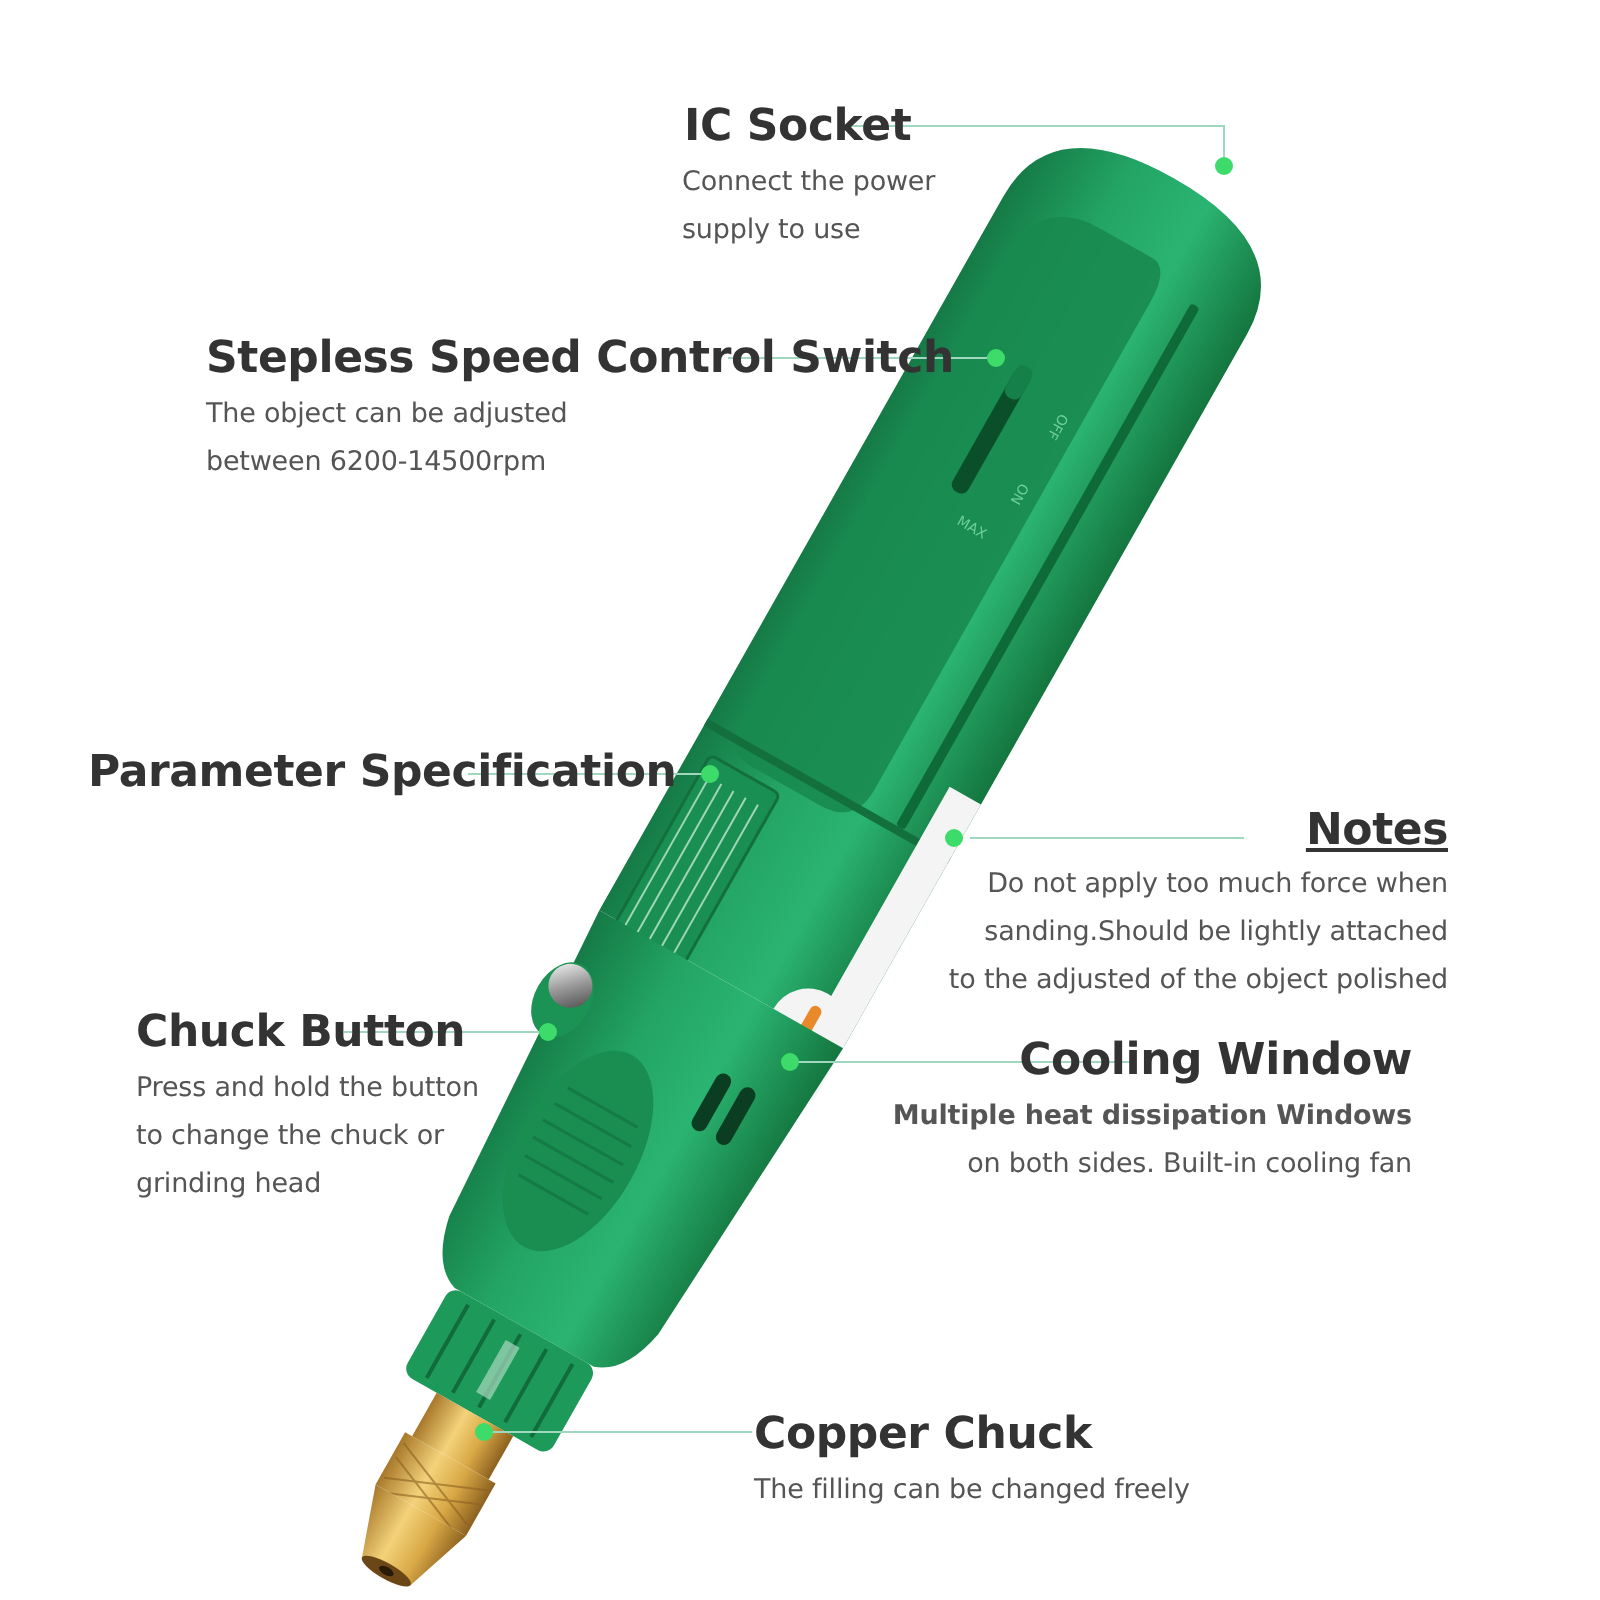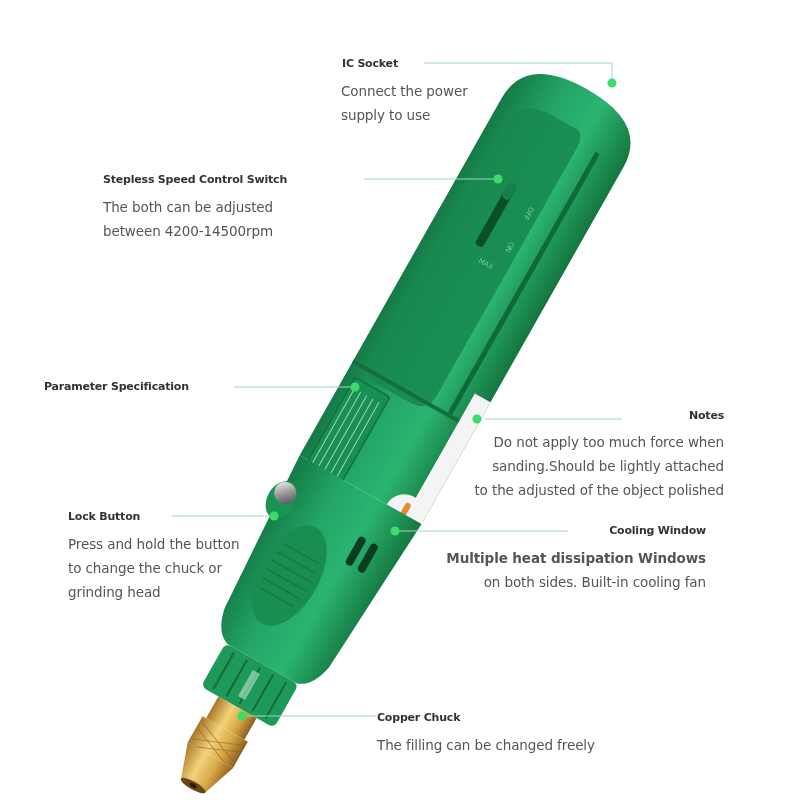--- a/index.html
+++ b/index.html
@@ -3,21 +3,21 @@
   <meta charset="utf-8">
   <style>
     html, body { margin: 0; padding: 0; }
     body {
       width: 800px; height: 800px; position: relative; overflow: hidden;
       background: #ffffff;
       font-family: "DejaVu Sans", sans-serif;
       color: #333333;
     }
     .title {
-      position: absolute; font-size: 11px; font-weight: 600; color: #333333;
+      position: absolute; font-size: 22px; font-weight: 600; color: #333333;
       white-space: nowrap; line-height: 20px; letter-spacing: -0.2px;
     }
     .desc {
       position: absolute; font-size: 13.5px; color: #555555; line-height: 24px;
       white-space: nowrap; letter-spacing: -0.1px;
     }
     .right { text-align: right; }
     svg.tool { position: absolute; left: 0; top: 0; }
   </style>
 </head>
@@ -135,31 +135,31 @@
     <circle cx="395" cy="531" r="4.5"></circle>
     <circle cx="242" cy="716" r="4.5"></circle>
   </g>
 </svg>
 
 <div class="title" style="left:342px; top:54px;">IC Socket</div>
 <div class="desc" style="left:341px; top:79px;text-align:right;">Connect the power</div>
 <div class="desc" style="left:341px; top:103px;">supply to use</div>
 
 <div class="title" style="left:103px; top:170px;text-align:center;">Stepless Speed Control Switch</div>
-<div class="desc" style="left:103px; top:195px;">The both can be adjusted</div>
-<div class="desc" style="left:103px; top:219px;">between 4200-14500rpm</div>
+<div class="desc" style="left:103px; top:195px;">The object can be adjusted</div>
+<div class="desc" style="left:103px; top:219px;">between 6200-14500rpm</div>
 
 <div class="title" style="left:28px; top:377px;margin-left:16px;">Parameter Specification</div>
 
-<div class="title right" style="right:76px; top:406px;">Notes</div>
+<div class="title right" style="right:76px; top:406px;text-decoration:underline;">Notes</div>
 <div class="desc right" style="right:76px; top:430px;">Do not apply too much force when</div>
 <div class="desc right" style="right:76px; top:454px;">sanding.Should be lightly attached</div>
 <div class="desc right" style="right:76px; top:478px;">to the adjusted of the object polished</div>
 
-<div class="title" style="left:68px; top:507px;">Lock Button</div>
+<div class="title" style="left:68px; top:507px;">Chuck Button</div>
 <div class="desc" style="left:68px; top:532px;">Press and hold the button</div>
 <div class="desc" style="left:68px; top:556px;">to change the chuck or</div>
 <div class="desc" style="left:68px; top:580px;">grinding head</div>
 
 <div class="title right" style="right:94px; top:521px;">Cooling Window</div>
 <div class="desc right" style="right:94px; top:546px;font-weight:bold;">Multiple heat dissipation Windows</div>
 <div class="desc right" style="right:94px; top:570px;">on both sides. Built-in cooling fan</div>
 
 <div class="title" style="left:377px; top:708px;">Copper Chuck</div>
 <div class="desc" style="left:377px; top:733px;">The filling can be changed freely</div>

